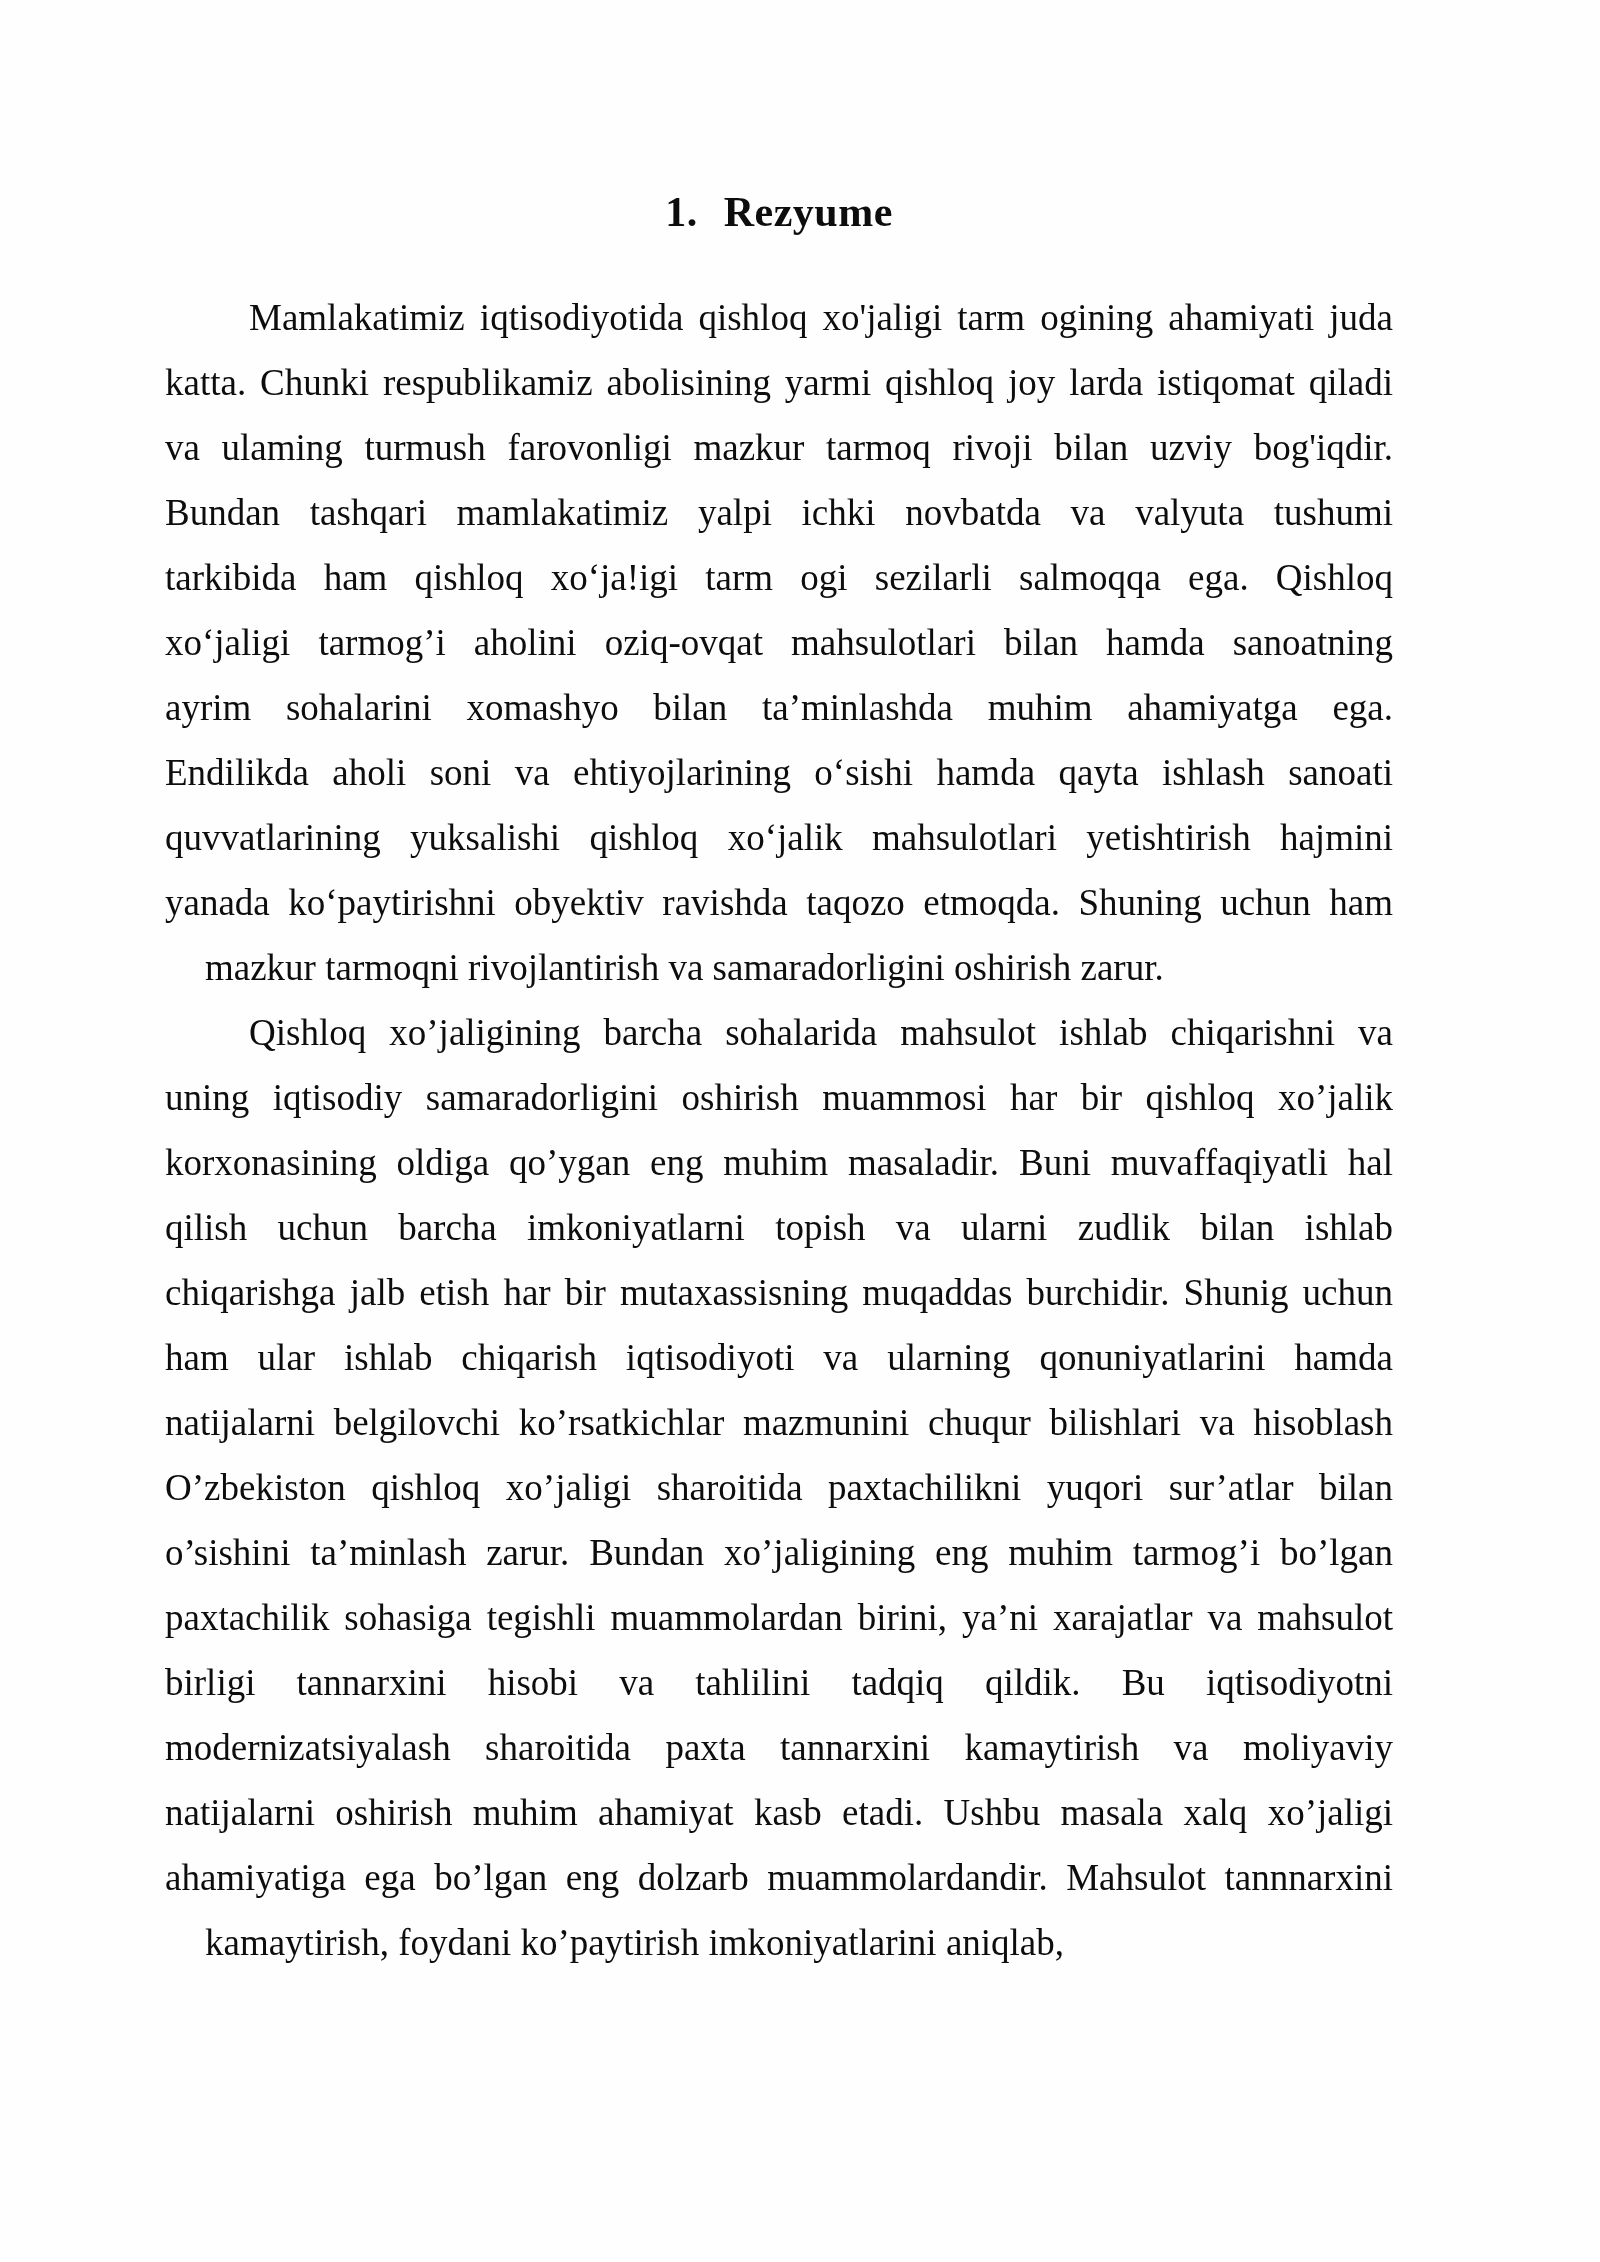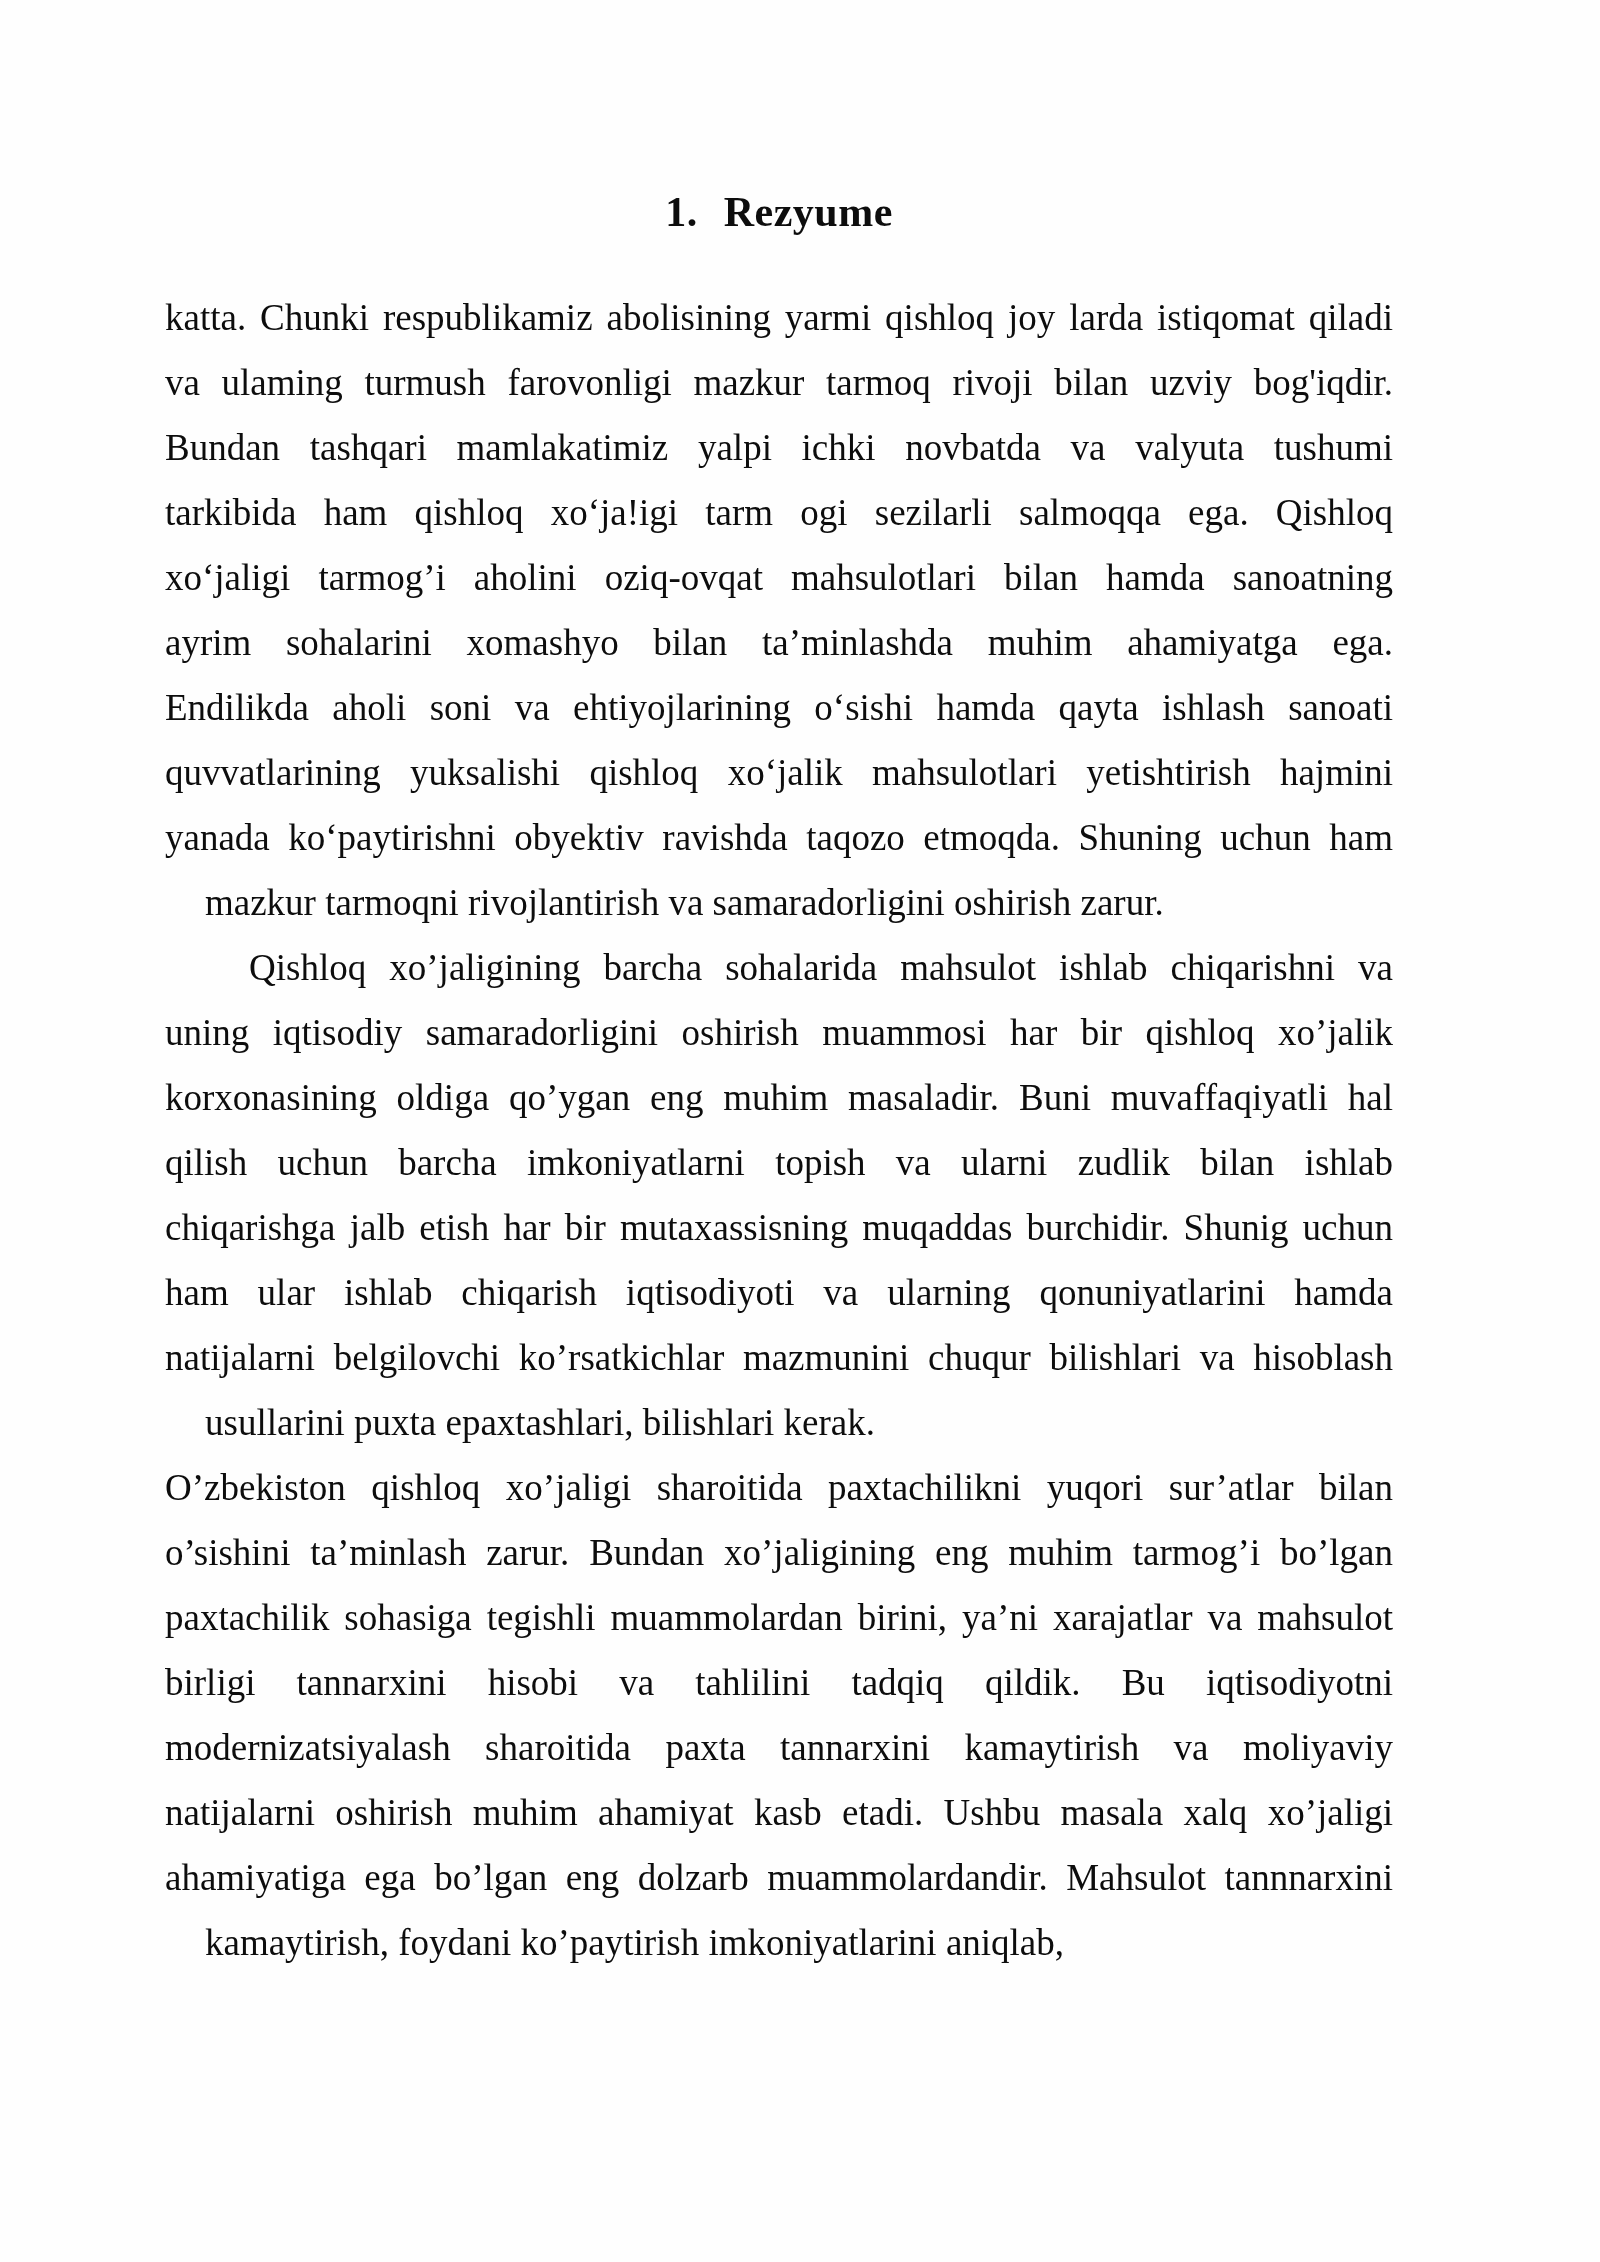--- a/index.html
+++ b/index.html
@@ -50,40 +50,40 @@
 </style>
 </head>
 <body>
 
 <div class="page">
   <div class="doc-title">
     <span class="title-num">1.</span><span class="title-text">Rezyume</span>
   </div>
   <div>
       <div class="para">
+        <div class="line first">Mamlakatimiz iqtisodiyotida qishloq xo'jaligi tarm ogining ahamiyati juda</div>
         <div class="line">katta. Chunki respublikamiz abolisining yarmi qishloq joy larda istiqomat qiladi</div>
         <div class="line">va ulaming turmush farovonligi mazkur tarmoq rivoji bilan uzviy bog'iqdir.</div>
         <div class="line">Bundan tashqari mamlakatimiz yalpi ichki novbatda va valyuta tushumi</div>
         <div class="line">tarkibida ham qishloq xoʻja!igi tarm ogi sezilarli salmoqqa ega. Qishloq</div>
         <div class="line">xoʻjaligi tarmog’i aholini oziq-ovqat mahsulotlari bilan hamda sanoatning</div>
         <div class="line">ayrim sohalarini xomashyo bilan ta’minlashda muhim ahamiyatga ega.</div>
         <div class="line">Endilikda aholi soni va ehtiyojlarining oʻsishi hamda qayta ishlash sanoati</div>
         <div class="line">quvvatlarining yuksalishi qishloq xoʻjalik mahsulotlari yetishtirish hajmini</div>
         <div class="line">yanada koʻpaytirishni obyektiv ravishda taqozo etmoqda. Shuning uchun ham</div>
         <div class="line last">mazkur tarmoqni rivojlantirish va samaradorligini oshirish zarur.</div>
       </div>
       <div class="para">
         <div class="line first">Qishloq xo’jaligining barcha sohalarida mahsulot ishlab chiqarishni va</div>
         <div class="line">uning iqtisodiy samaradorligini oshirish muammosi har bir qishloq xo’jalik</div>
         <div class="line">korxonasining oldiga qo’ygan eng muhim masaladir. Buni muvaffaqiyatli hal</div>
         <div class="line">qilish uchun barcha imkoniyatlarni topish va ularni zudlik bilan ishlab</div>
         <div class="line">chiqarishga jalb etish har bir mutaxassisning muqaddas burchidir. Shunig uchun</div>
         <div class="line">ham ular ishlab chiqarish iqtisodiyoti va ularning qonuniyatlarini hamda</div>
         <div class="line">natijalarni belgilovchi ko’rsatkichlar mazmunini chuqur bilishlari va hisoblash</div>
-        <div class="line last">usullarini puxta epaxtashlari, bilishlari kerak.</div>
       </div>
       <div class="para">
         <div class="line">O’zbekiston qishloq xo’jaligi sharoitida paxtachilikni yuqori sur’atlar bilan</div>
         <div class="line">o’sishini ta’minlash zarur. Bundan xo’jaligining eng muhim tarmog’i bo’lgan</div>
         <div class="line">paxtachilik sohasiga tegishli muammolardan birini, ya’ni xarajatlar va mahsulot</div>
         <div class="line">birligi tannarxini hisobi va tahlilini tadqiq qildik. Bu iqtisodiyotni</div>
         <div class="line">modernizatsiyalash sharoitida paxta tannarxini kamaytirish va moliyaviy</div>
         <div class="line">natijalarni oshirish muhim ahamiyat kasb etadi. Ushbu masala xalq xo’jaligi</div>
         <div class="line">ahamiyatiga ega bo’lgan eng dolzarb muammolardandir. Mahsulot tannnarxini</div>
         <div class="line last">kamaytirish, foydani ko’paytirish imkoniyatlarini aniqlab,</div>

